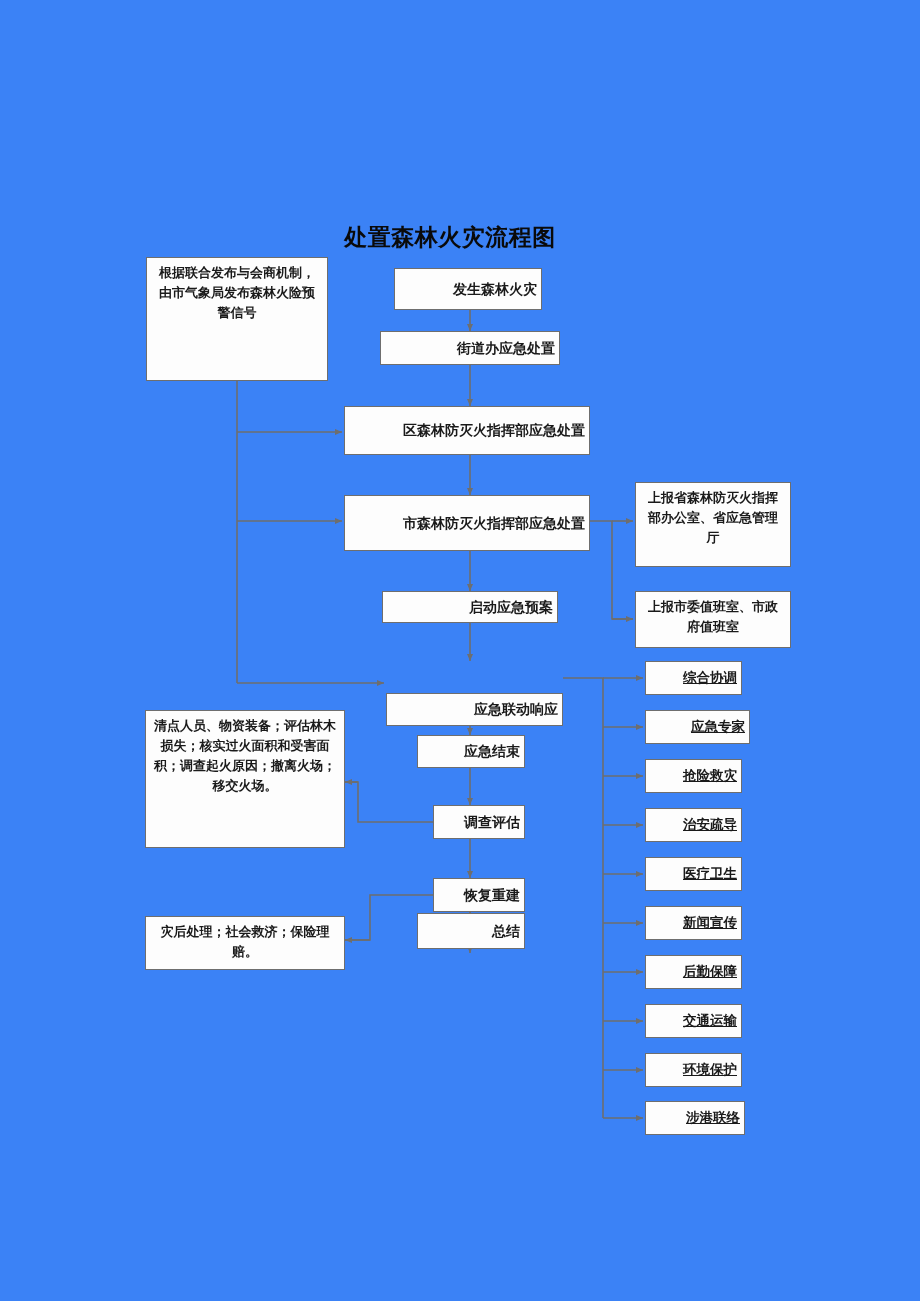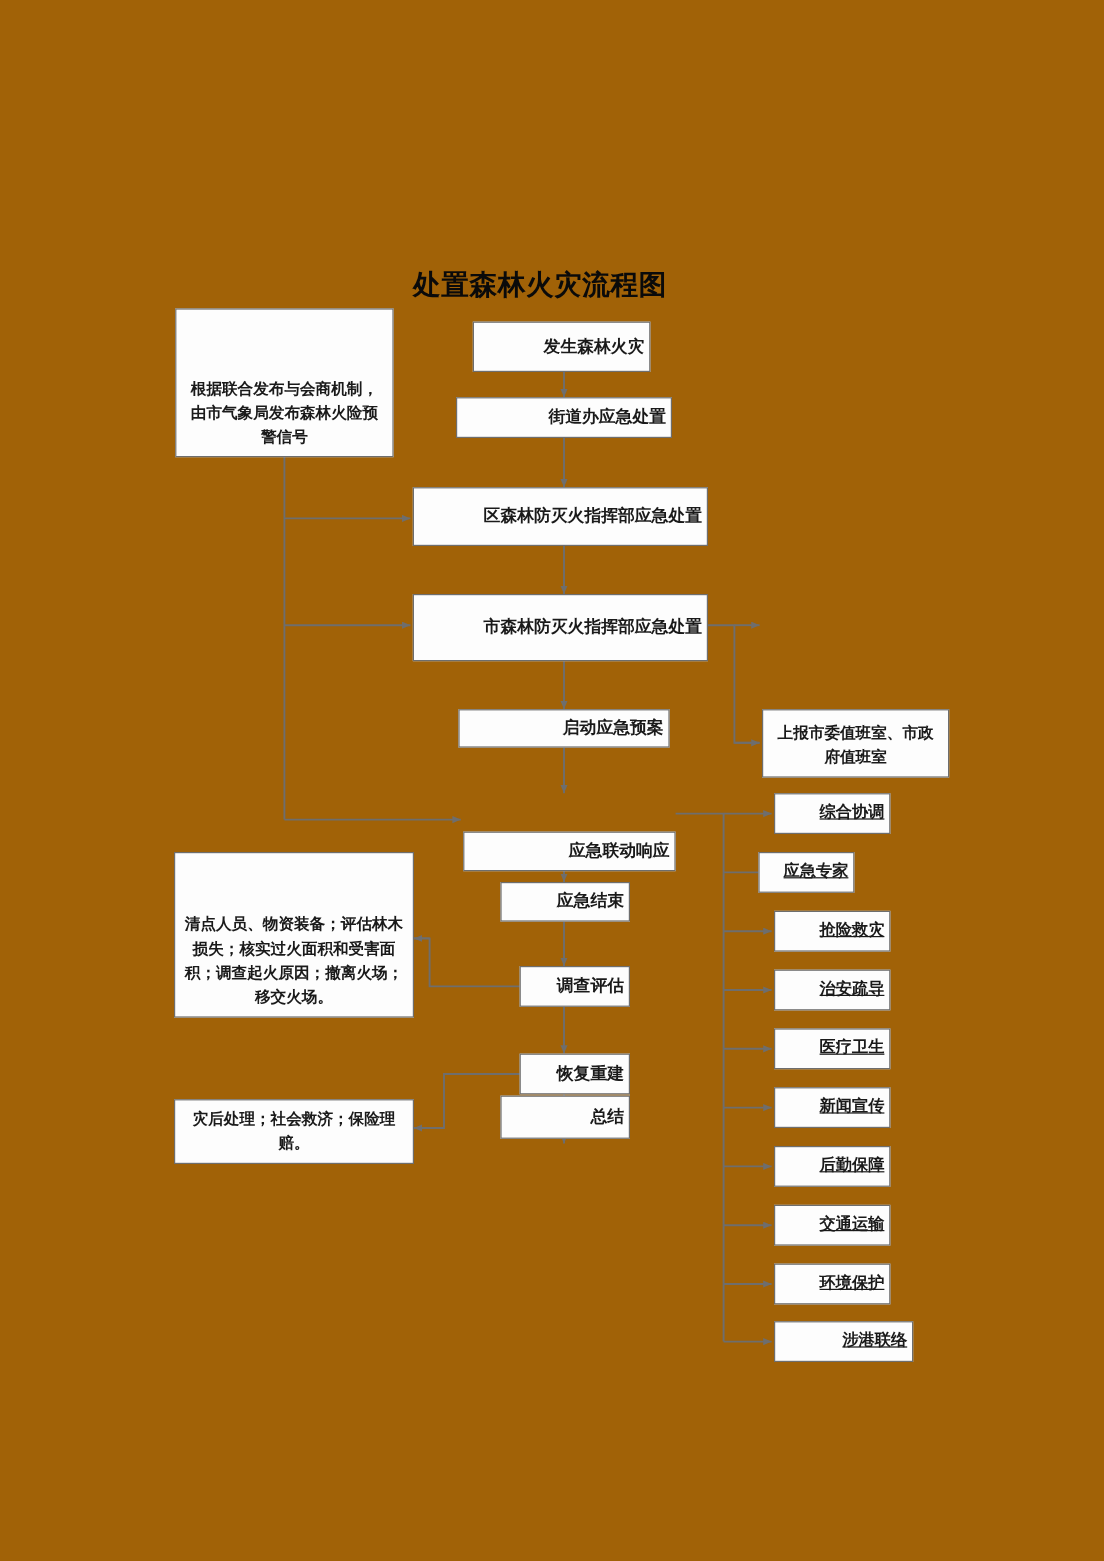--- a/index.html
+++ b/index.html
@@ -12,21 +12,21 @@
     height: 1301px;
     position: relative;
     font-family: "DejaVu Sans", sans-serif;
     overflow: hidden;
   }
   #page {
     position: absolute;
     left: 0; top: 0;
     width: 920px;
     height: 1301px;
-    background: #a16207;
+    background: #3b82f6;
   }
   #svg-layer {
     position: absolute;
     left: 0; top: 0;
     width: 920px;
     height: 1301px;
   }
   .title {
     position: absolute;
     left: 300px;
@@ -54,21 +54,21 @@
     font-weight: bold;
     line-height: 1.45;
     padding: 2px 4px;
   }
   .node.md   { font-size: 13.5px; text-decoration: underline; }
   .node.lg   { font-size: 14px; }
   .node.para {
     font-size: 13px;
     line-height: 1.55;
     text-align: center;
-    align-items: flex-end;
+    align-items: flex-start;
     padding: 5px 7px;
   }
   .node .txt { display: block; width: 100%; }
 </style>
 </head>
 <body>
 
 <div id="page">
 
   <svg id="svg-layer" viewBox="0 0 920 1301" xmlns="http://www.w3.org/2000/svg">
@@ -141,20 +141,23 @@
   </div>
 
   <div class="node lg" style="left:344px; top:495px; width:246px; height:56px;">
     <span class="txt">市森林防灭火指挥部应急处置</span>
   </div>
 
   <div class="node lg" style="left:344px; top:406px; width:246px; height:49px;">
     <span class="txt">区森林防灭火指挥部应急处置</span>
   </div>
 
+  <div class="node para" style="left:635px; top:482px; width:156px; height:85px;">
+    <span class="txt">上报省森林防灭火指挥部办公室、省应急管理厅</span>
+  </div>
 
   <div class="node para" style="left:635px; top:591px; width:156px; height:57px;">
     <span class="txt">上报市委值班室、市政府值班室</span>
   </div>
 
   <div class="node lg" style="left:382px; top:591px; width:176px; height:32px;">
     <span class="txt">启动应急预案</span>
   </div>
 
   <div class="node lg" style="left:386px; top:661px; width:177px; height:33px;margin-top:32px;">
@@ -181,21 +184,21 @@
     <span class="txt">清点人员、物资装备；评估林木损失；核实过火面积和受害面积；调查起火原因；撤离火场；移交火场。</span>
   </div>
 
   <div class="node para" style="left:145px; top:916px; width:200px; height:54px;">
     <span class="txt">灾后处理；社会救济；保险理赔。</span>
   </div>
 
   <div class="node md" style="left:645px; top:661px; width:97px; height:34px;">
     <span class="txt">综合协调</span>
   </div>
-  <div class="node md" style="left:632px; top:710px; width:80px; height:34px;">
+  <div class="node md" style="left:645px; top:710px; width:105px; height:34px;">
     <span class="txt">应急专家</span>
   </div>
   <div class="node md" style="left:645px; top:759px; width:97px; height:34px;">
     <span class="txt">抢险救灾</span>
   </div>
   <div class="node md" style="left:645px; top:808px; width:97px; height:34px;">
     <span class="txt">治安疏导</span>
   </div>
   <div class="node md" style="left:645px; top:857px; width:97px; height:34px;">
     <span class="txt">医疗卫生</span>
@@ -205,17 +208,17 @@
   </div>
   <div class="node md" style="left:645px; top:955px; width:97px; height:34px;">
     <span class="txt">后勤保障</span>
   </div>
   <div class="node md" style="left:645px; top:1004px; width:97px; height:34px;">
     <span class="txt">交通运输</span>
   </div>
   <div class="node md" style="left:645px; top:1053px; width:97px; height:34px;">
     <span class="txt">环境保护</span>
   </div>
-  <div class="node md" style="left:645px; top:1101px; width:116px; height:34px;padding-left:28px;">
+  <div class="node md" style="left:645px; top:1101px; width:100px; height:34px;padding-left:28px;">
     <span class="txt">涉港联络</span>
   </div>
 
 </div>
 
 </body></html>

